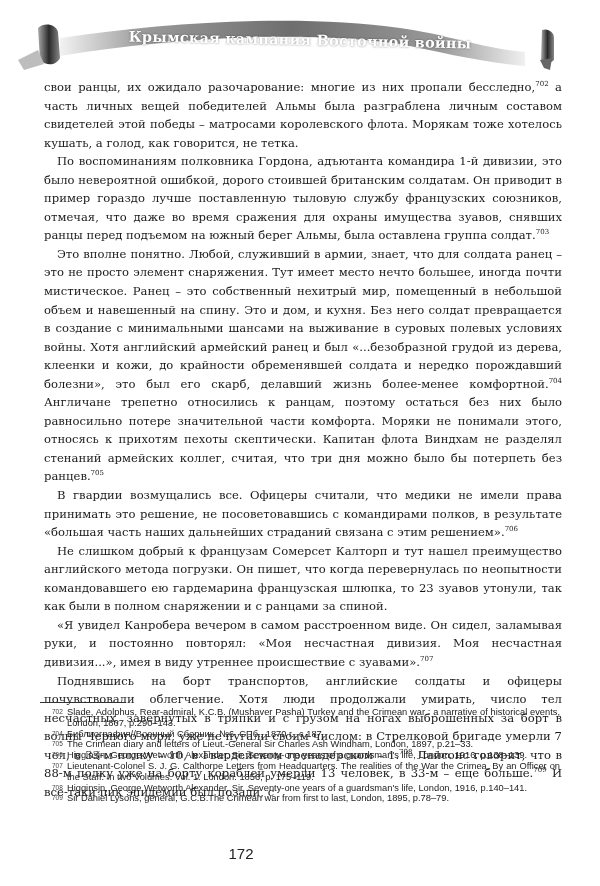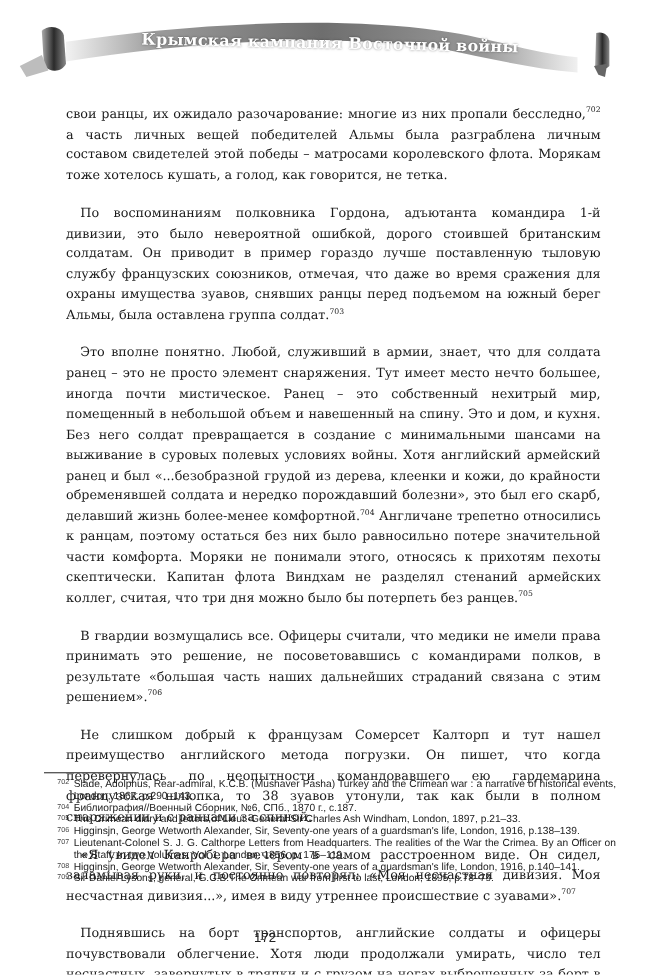--- a/index.html
+++ b/index.html
@@ -15,21 +15,21 @@
       text-shadow: 0 0 2px rgba(0,0,0,0.5);
       transform: rotate(1.2deg);
       padding-top: 2px;
     }
 
     .body-text {
       position: absolute; left: 44px; top: 78px; width: 518px;
       font-family: "DejaVu Serif", serif; font-size: 11.6px; line-height: 18.55px;
       color: #1a1a1a; text-align: justify;
     }
-    .body-text p { margin: 16px; text-indent: 13px; hyphens: manual; }
+    .body-text p { margin: 0; text-indent: 13px; hyphens: manual; }
     .body-text p.noindent { text-indent: 0; }
     sup.fn { font-size: 7px; line-height: 0; vertical-align: 5px; }
 
     .footnote-rule {
       position: absolute; left: 40px; top: 702px; width: 86px; height: 0;
       border-top: 1px solid #333333;
     }
 
     .footnotes {
       position: absolute; left: 54px; top: 707px; width: 506px;
@@ -37,21 +37,21 @@
       color: #222222; text-align: justify;
     }
     .footnote { position: relative; padding-left: 13px; }
     .footnote .fn-num {
       position: absolute; left: -2px; top: 0; font-size: 6.5px; line-height: 10px;
       color: #444444;
     }
 
     .page-number {
       position: absolute; left: 0; top: 845px; width: 482px; text-align: center;
-      font-family: "Liberation Sans", sans-serif; font-size: 12px; color: #222222;
+      font-family: "Liberation Sans", sans-serif; font-size: 15px; color: #222222;
     }
   </style>
 </head>
 <body>
 
 <div class="header-banner">
   <svg class="banner-svg" width="600" height="75" viewBox="0 0 600 75">
     <defs>
       <linearGradient id="ribbonGrad" x1="0" y1="0" x2="1" y2="0">
         <stop offset="0" stop-color="#f2f2f2"></stop>
@@ -76,21 +76,21 @@
     <path d="M540 60 L 552 58 L 550 70 L 544 68 Z" fill="#666666"></path>
   </svg>
   <div class="banner-title">Крымская кампания Восточной войны</div>
 </div>
 
 <div class="body-text" id="body-text">
     <p class="noindent"><span>свои ранцы, их ожидало разочарование: многие из них пропали бесследно,</span><sup class="fn">702</sup><span> а часть личных вещей победителей Альмы была разграблена личным составом свидетелей этой победы – матросами королевского флота. Морякам тоже хотелось кушать, а голод, как говорится, не тетка.</span></p>
     <p><span>По воспоминаниям полковника Гордона, адъютанта командира 1-й дивизии, это было невероятной ошибкой, дорого стоившей британским солдатам. Он приводит в пример гораздо лучше поставленную тыловую службу французских союзников, отмечая, что даже во время сражения для охраны имущества зуавов, снявших ранцы перед подъемом на южный берег Альмы, была оставлена группа солдат.</span><sup class="fn">703</sup></p>
     <p><span>Это вполне понятно. Любой, служивший в армии, знает, что для солдата ранец – это не просто элемент снаряжения. Тут имеет место нечто большее, иногда почти мистическое. Ранец – это собственный нехитрый мир, помещенный в небольшой объем и навешенный на спину. Это и дом, и кухня. Без него солдат превращается в создание с минимальными шансами на выживание в суровых полевых условиях войны. Хотя английский армейский ранец и был «...безобразной грудой из дерева, клеенки и кожи, до крайности обременявшей солдата и нередко порождавший болезни», это был его скарб, делавший жизнь более-менее комфортной.</span><sup class="fn">704</sup><span> Англичане трепетно относились к ранцам, поэтому остаться без них было равносильно потере значительной части комфорта. Моряки не понимали этого, относясь к прихотям пехоты скептически. Капитан флота Виндхам не разделял стенаний армейских коллег, считая, что три дня можно было бы потерпеть без ранцев.</span><sup class="fn">705</sup></p>
     <p><span>В гвардии возмущались все. Офицеры считали, что медики не имели права принимать это решение, не посоветовавшись с командирами полков, в результате «большая часть наших дальнейших страданий связана с этим решением».</span><sup class="fn">706</sup></p>
-    <p><span>Не слишком добрый к французам Сомерсет Калторп и тут нашел преимущество английского метода погрузки. Он пишет, что когда перевернулась по неопытности командовавшего ею гардемарина французская шлюпка, то 38 зуавов утонули, так как были в полном снаряжении и с ранцами за спиной.</span></p>
+    <p><span>Не слишком добрый к французам Сомерсет Калторп и тут нашел преимущество английского метода погрузки. Он пишет, что когда перевернулась по неопытности командовавшего ею гардемарина французская шлюпка, то 23 зуавов утонули, так как были в полном снаряжении и с ранцами за спиной.</span></p>
     <p><span>«Я увидел Канробера вечером в самом расстроенном виде. Он сидел, заламывая руки, и постоянно повторял: «Моя несчастная дивизия. Моя несчастная дивизия...», имея в виду утреннее происшествие с зуавами».</span><sup class="fn">707</sup></p>
     <p><span>Поднявшись на борт транспортов, английские солдаты и офицеры почувствовали облегчение. Хотя люди продолжали умирать, число тел несчастных, завернутых в тряпки и с грузом на ногах выброшенных за борт в волны Черного моря, уже не пугали своим числом: в Стрелковой бригаде умерли 7 чел, в 33-м полку – 10, в Гвардейском гренадерском – 1.</span><sup class="fn">708</sup><span> Лайсонс говорит, что в 88-м полку уже на борту кораблей умерли 13 человек, в 33-м – еще больше.</span><sup class="fn">709</sup><span> И все-таки пик эпидемии был позади, с</span></p>
   </div>
 
 <div class="footnote-rule"></div>
 
 <div class="footnotes" id="footnotes">
     <div class="footnote"><span class="fn-num">702</span><span>Slade, Adolphus, Rear-admiral, K.C.B. (Mushaver Pasha) Turkey and the Crimean war : a narrative of historical events, London, 1867, p.290–143.</span></div>
     <div class="footnote"><span class="fn-num">704</span><span>Библиография//Военный Сборник, №6, СПб., 1870 г., с.187.</span></div>
     <div class="footnote"><span class="fn-num">705</span><span>The Crimean diary and letters of Lieut.-General Sir Charles Ash Windham, London, 1897, p.21–33.</span></div>

